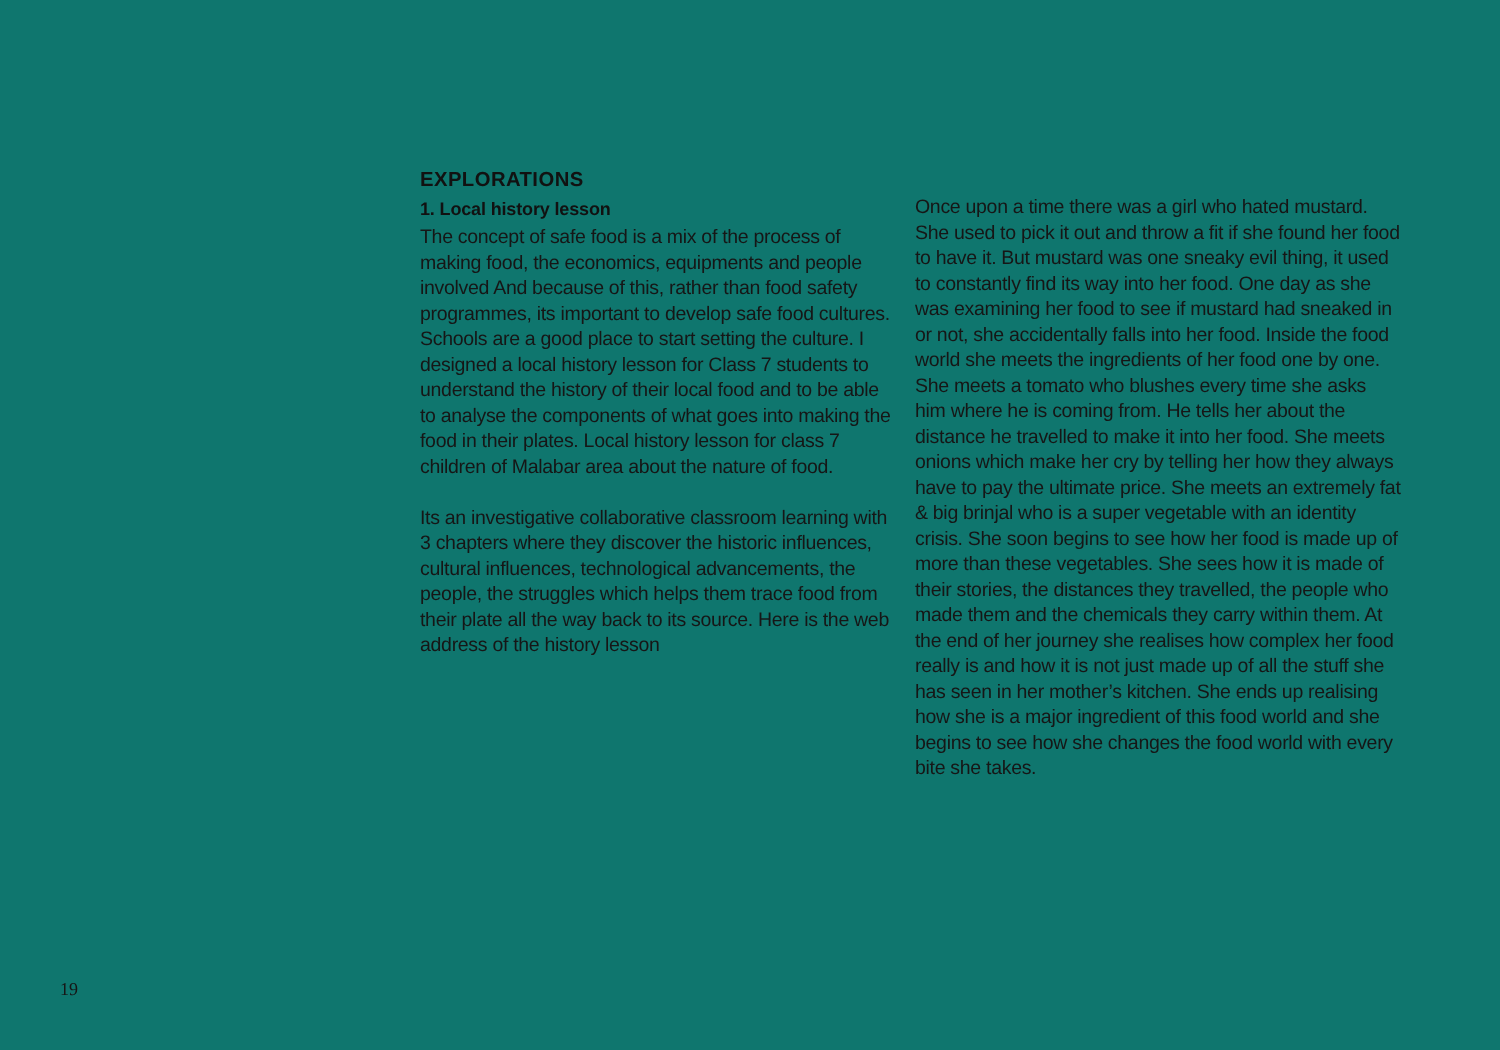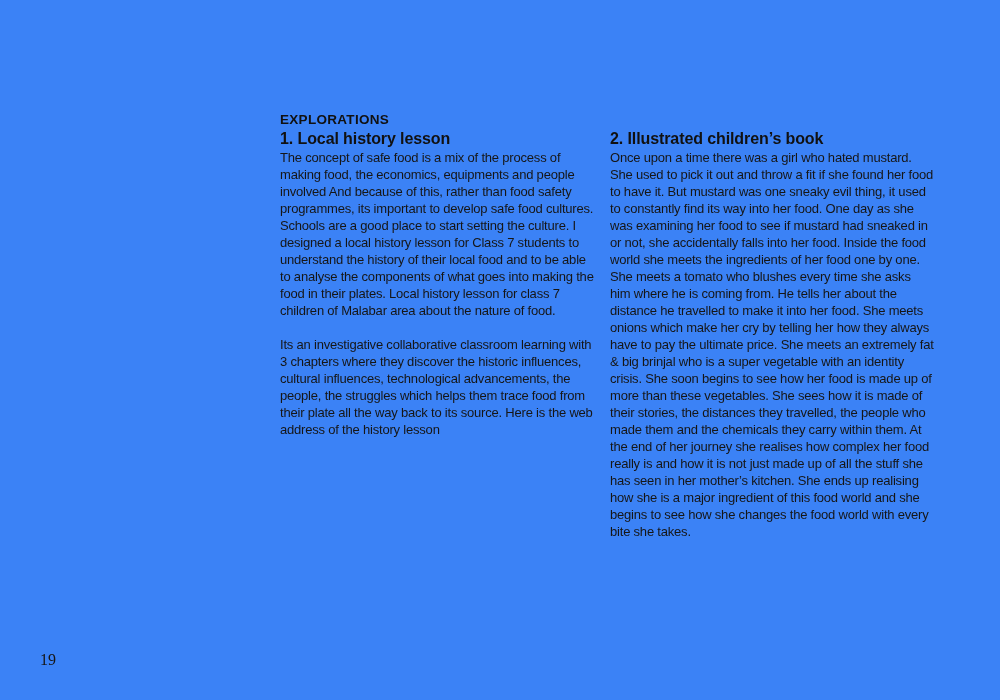--- a/index.html
+++ b/index.html
@@ -4,21 +4,21 @@
 <style>
   html, body {
     margin: 0;
     padding: 0;
     background: #ffffff;
   }
   .page {
     position: relative;
     width: 1000px;
     height: 700px;
-    background: #3b82f6;
+    background: #0f766e;
     overflow: hidden;
     font-family: "Liberation Serif", serif;
     color: #161616;
   }
   .col {
     position: absolute;
     top: 110px;
   }
   .col-1 {
     left: 280px;
@@ -35,21 +35,21 @@
     font-weight: 700;
     font-size: 13.5px;
     line-height: 19px;
     letter-spacing: 0.3px;
     color: #111111;
   }
   .section-heading {
     margin: 0;
     font-family: "Liberation Sans", sans-serif;
     font-weight: 700;
-    font-size: 16px;
+    font-size: 12px;
     line-height: 20px;
     letter-spacing: -0.1px;
     color: #111111;
   }
   .body-text {
     margin: 0 0 17px 0;
     font-family: Liberation Sans, sans-serif;
     font-size: 13px;
     line-height: 17px;
     letter-spacing: -0.2px;
@@ -57,37 +57,36 @@
     text-align: left;
   }
   .body-text.prewrap {
     white-space: pre-line;
   }
   .page-number {
     position: absolute;
     left: 40px;
     top: 651px;
     font-family: "Liberation Serif", serif;
-    font-size: 16px;
+    font-size: 12px;
     line-height: 17px;
     color: #161616;
   }
 </style>
 </head>
 <body>
 
 <div class="page">
 
   <main class="col col-1">
     <h2 class="kicker">EXPLORATIONS</h2>
     <h3 class="section-heading">1. Local history lesson</h3>
     <p class="body-text">The concept of safe food is a mix of the process of making food, the economics, equipments and people involved And because of this, rather than food safety programmes, its important to develop safe food cultures. Schools are a good place to start setting the culture. I designed a local history lesson for Class 7 students to understand the history of their local food and to be able to analyse the components of what goes into making the food in their plates. Local history lesson for class 7 children of Malabar area about the nature of food.</p>
     <p class="body-text">Its an investigative collaborative classroom learning with 3 chapters where they discover the historic influences, cultural influences, technological advancements, the people, the struggles which helps them trace food from their plate all the way back to its source. Here is the web address of the history lesson</p>
   </main>
 
   <main class="col col-2">
-    <h3 class="section-heading">2. Illustrated children’s book</h3>
     <p class="body-text">Once upon a time there was a girl who hated mustard. She used to pick it out and throw a fit if she found her food to have it. But mustard was one sneaky evil thing, it used to constantly find its way into her food. One day as she was examining her food to see if mustard had sneaked in or not, she accidentally falls into her food. Inside the food world she meets the ingredients of her food one by one. She meets a tomato who blushes every time she asks him where he is coming from. He tells her about the distance he travelled to make it into her food. She meets onions which make her cry by telling her how they always have to pay the ultimate price. She meets an extremely fat &amp; big brinjal who is a super vegetable with an identity crisis. She soon begins to see how her food is made up of more than these vegetables. She sees how it is made of their stories, the distances they travelled, the people who made them and the chemicals they carry within them. At the end of her journey she realises how complex her food really is and how it is not just made up of all the stuff she has seen in her mother’s kitchen. She ends up realising how she is a major ingredient of this food world and she begins to see how she changes the food world with every bite she takes.</p>
   </main>
 
   <div class="page-number">19</div>
 
 </div>
 
 </body></html>

